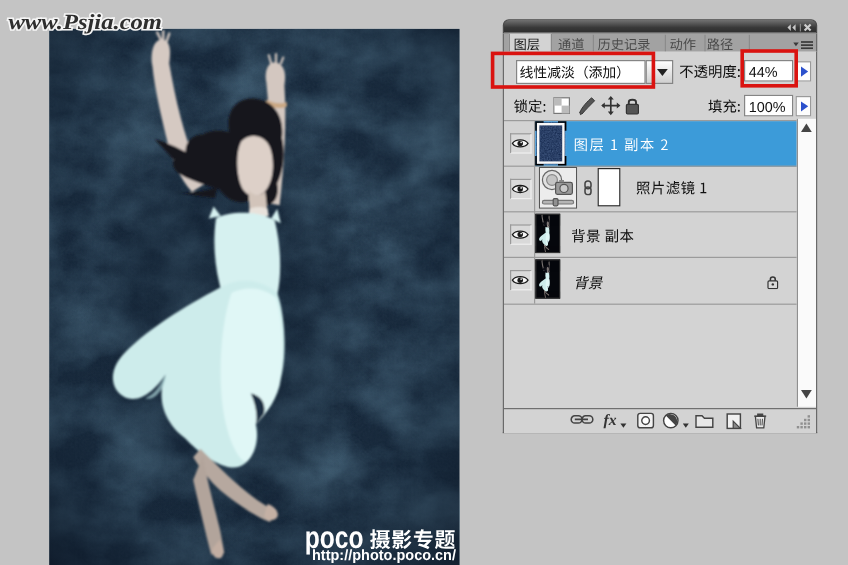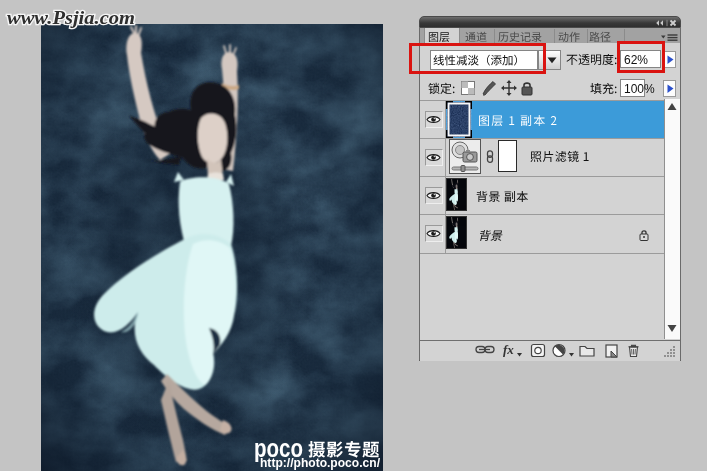--- a/index.html
+++ b/index.html
@@ -125,21 +125,21 @@
 <svg style="position:absolute;left:13.5px;top:37.2px;overflow:visible" width="2" height="2">
         <path transform="translate(0,11.5)" d="M0.6 -0.6 0.8 0.2C1.9 -0.1 3.2 -0.5 4.6 -0.9L4.5 -1.7C3.0 -1.3 1.6 -0.9 0.6 -0.6ZM8.1 -9.0C8.7 -8.7 9.4 -8.2 9.8 -7.9L10.3 -8.5C9.9 -8.8 9.2 -9.2 8.6 -9.5ZM0.8 -4.9C1.0 -4.9 1.3 -5.0 2.7 -5.2C2.2 -4.5 1.7 -3.9 1.5 -3.6C1.1 -3.2 0.9 -2.9 0.6 -2.9C0.7 -2.7 0.9 -2.3 0.9 -2.1C1.1 -2.2 1.5 -2.3 4.4 -2.9C4.4 -3.1 4.4 -3.4 4.4 -3.7L2.1 -3.2C3.0 -4.3 3.9 -5.5 4.6 -6.8L3.9 -7.2C3.7 -6.8 3.4 -6.4 3.2 -6.0L1.7 -5.8C2.4 -6.8 3.1 -8.0 3.6 -9.2L2.7 -9.6C2.3 -8.2 1.4 -6.8 1.2 -6.4C0.9 -6.0 0.7 -5.7 0.5 -5.7C0.6 -5.5 0.8 -5.0 0.8 -4.9ZM10.2 -4.0C9.7 -3.3 9.1 -2.6 8.4 -2.0C8.2 -2.7 8.0 -3.4 7.9 -4.2L10.8 -4.8L10.7 -5.5L7.8 -5.0C7.8 -5.5 7.7 -6.0 7.7 -6.5L10.5 -6.9L10.4 -7.7L7.6 -7.3C7.6 -8.1 7.6 -8.9 7.6 -9.7H6.7C6.7 -8.8 6.8 -8.0 6.8 -7.2L5.0 -6.9L5.1 -6.1L6.8 -6.4C6.9 -5.9 6.9 -5.3 7.0 -4.8L4.7 -4.4L4.9 -3.6L7.1 -4.1C7.2 -3.1 7.4 -2.2 7.7 -1.5C6.7 -0.9 5.6 -0.4 4.4 0.0C4.6 0.2 4.8 0.5 4.9 0.7C6.0 0.3 7.0 -0.2 7.9 -0.8C8.4 0.3 9.0 0.9 9.9 0.9C10.6 0.9 10.9 0.5 11.1 -0.8C10.9 -0.9 10.6 -1.0 10.4 -1.2C10.4 -0.2 10.3 0.0 9.9 0.0C9.4 0.0 9.0 -0.4 8.7 -1.3C9.6 -2.0 10.3 -2.8 10.9 -3.7Z M13.5 -9.7V0.9H14.3V-9.7ZM12.4 -7.5C12.3 -6.5 12.1 -5.3 11.8 -4.5L12.5 -4.3C12.8 -5.1 13.0 -6.4 13.1 -7.4ZM14.4 -7.5C14.8 -6.9 15.1 -6.1 15.2 -5.6L15.9 -5.9C15.7 -6.4 15.4 -7.2 15.0 -7.8ZM15.3 -0.3V0.5H22.4V-0.3H19.5V-3.2H21.9V-4.0H19.5V-6.4H22.1V-7.2H19.5V-9.6H18.6V-7.2H17.2C17.4 -7.8 17.5 -8.4 17.6 -9.0L16.8 -9.1C16.5 -7.6 16.1 -6.0 15.4 -5.0C15.6 -4.9 16.0 -4.7 16.2 -4.6C16.5 -5.1 16.7 -5.7 17.0 -6.4H18.6V-4.0H16.2V-3.2H18.6V-0.3Z M31.8 -9.2C32.3 -8.8 32.9 -8.3 33.2 -7.9L33.8 -8.3C33.5 -8.7 32.8 -9.3 32.3 -9.6ZM27.6 -6.1V-5.4H30.5V-6.1ZM23.6 -8.8C24.1 -8.0 24.7 -6.9 25.0 -6.2L25.7 -6.5C25.4 -7.2 24.8 -8.3 24.2 -9.1ZM23.4 -0.0 24.2 0.3C24.7 -0.8 25.3 -2.3 25.7 -3.6L25.0 -4.0C24.6 -2.6 23.9 -1.0 23.4 -0.0ZM27.7 -4.5V-0.7H28.4V-1.3H30.4V-4.5ZM28.4 -3.8H29.8V-2.0H28.4ZM30.7 -9.6 30.7 -7.8H26.4V-4.7C26.4 -3.1 26.3 -1.0 25.3 0.5C25.4 0.6 25.8 0.8 25.9 1.0C27.0 -0.6 27.2 -3.0 27.2 -4.7V-7.0H30.8C30.9 -5.1 31.1 -3.3 31.3 -2.0C30.7 -1.1 29.9 -0.3 29.0 0.3C29.1 0.4 29.4 0.7 29.5 0.9C30.3 0.3 31.0 -0.3 31.6 -1.1C31.9 0.2 32.4 0.9 33.1 0.9C33.5 1.0 33.9 0.4 34.2 -1.4C34.0 -1.5 33.7 -1.7 33.6 -1.8C33.5 -0.7 33.3 -0.0 33.1 -0.0C32.7 -0.1 32.4 -0.8 32.1 -1.9C32.8 -3.0 33.4 -4.4 33.8 -5.9L33.0 -6.1C32.7 -4.9 32.4 -3.9 31.9 -3.0C31.8 -4.2 31.6 -5.5 31.5 -7.0H33.9V-7.8H31.5C31.5 -8.4 31.4 -9.0 31.4 -9.6Z M39.4 -8.9C39.2 -8.2 38.8 -7.4 38.3 -6.9L39.1 -6.6C39.5 -7.1 39.9 -8.0 40.1 -8.7ZM39.2 -3.9C39.0 -3.1 38.6 -2.2 38.2 -1.7L38.9 -1.3C39.4 -1.9 39.8 -2.9 40.0 -3.7ZM44.1 -8.9C43.8 -8.3 43.3 -7.5 42.8 -6.9L43.5 -6.6C44.0 -7.2 44.5 -7.9 44.9 -8.6ZM44.2 -4.0C43.9 -3.3 43.3 -2.4 42.9 -1.8L43.6 -1.5C44.0 -2.0 44.6 -2.9 45.1 -3.7ZM35.5 -8.9C36.2 -8.5 37.1 -7.9 37.5 -7.5L38.1 -8.2C37.7 -8.6 36.8 -9.1 36.1 -9.5ZM34.9 -5.8C35.6 -5.4 36.5 -4.9 36.9 -4.5L37.5 -5.1C37.0 -5.5 36.2 -6.0 35.5 -6.4ZM35.2 0.1 36.0 0.7C36.6 -0.4 37.3 -1.8 37.8 -3.0L37.1 -3.5C36.6 -2.3 35.8 -0.8 35.2 0.1ZM41.3 -9.7C41.3 -6.8 41.0 -5.6 38.1 -4.9C38.3 -4.8 38.5 -4.4 38.6 -4.2C40.3 -4.6 41.2 -5.3 41.7 -6.3C42.8 -5.7 44.1 -4.9 44.8 -4.3L45.3 -5.0C44.6 -5.6 43.1 -6.4 41.9 -7.0C42.1 -7.8 42.2 -8.6 42.2 -9.7ZM41.3 -4.9C41.2 -1.8 40.8 -0.5 37.6 0.2C37.8 0.4 38.0 0.7 38.1 0.9C40.3 0.4 41.3 -0.4 41.7 -1.8C42.3 -0.4 43.4 0.5 45.1 0.9C45.2 0.7 45.5 0.3 45.6 0.1C43.6 -0.2 42.5 -1.4 42.0 -3.2C42.1 -3.7 42.1 -4.3 42.1 -4.9Z M54.0 -4.4C54.0 -2.1 54.9 -0.3 56.3 1.1L57.0 0.7C55.6 -0.6 54.8 -2.3 54.8 -4.4C54.8 -6.4 55.6 -8.1 57.0 -9.5L56.3 -9.8C54.9 -8.4 54.0 -6.6 54.0 -4.4Z M62.2 -3.3C61.9 -2.4 61.4 -1.4 60.7 -0.9L61.4 -0.4C62.1 -1.1 62.6 -2.1 62.9 -3.1ZM64.9 -2.9C65.2 -2.2 65.6 -1.1 65.7 -0.5L66.4 -0.7C66.2 -1.4 65.9 -2.4 65.5 -3.1ZM66.3 -3.2C67.0 -2.4 67.7 -1.1 67.9 -0.4L68.7 -0.7C68.4 -1.5 67.7 -2.7 67.0 -3.6ZM63.6 -4.6V-0.0C63.6 0.1 63.6 0.1 63.4 0.1C63.3 0.1 62.8 0.2 62.2 0.1C62.3 0.4 62.4 0.7 62.4 0.9C63.2 0.9 63.7 0.9 64.0 0.8C64.3 0.7 64.4 0.4 64.4 -0.0V-4.6ZM58.5 -8.9C59.1 -8.6 59.9 -8.1 60.3 -7.7L60.8 -8.4C60.4 -8.8 59.6 -9.2 59.0 -9.6ZM57.9 -5.8C58.6 -5.5 59.5 -5.0 59.9 -4.7L60.4 -5.4C59.9 -5.7 59.1 -6.2 58.4 -6.5ZM58.2 0.3 59.0 0.8C59.5 -0.3 60.0 -1.6 60.5 -2.7L59.8 -3.2C59.3 -2.0 58.6 -0.6 58.2 0.3ZM61.3 -9.0V-8.2H63.8C63.7 -7.7 63.5 -7.2 63.3 -6.7H60.7V-5.8H62.9C62.3 -4.9 61.5 -4.1 60.4 -3.6C60.6 -3.4 60.8 -3.1 61.0 -2.9C62.3 -3.6 63.2 -4.6 63.8 -5.8H65.3C65.9 -4.7 67.0 -3.6 68.1 -3.1C68.2 -3.3 68.5 -3.6 68.7 -3.8C67.7 -4.2 66.8 -5.0 66.2 -5.8H68.5V-6.7H64.2C64.4 -7.2 64.6 -7.7 64.7 -8.2H68.1V-9.0Z M75.6 -8.2V0.7H76.4V-0.1H78.6V0.7H79.5V-8.2ZM76.4 -0.9V-7.4H78.6V-0.9ZM71.2 -9.5 71.2 -7.5H69.6V-6.6H71.2C71.1 -3.7 70.8 -1.2 69.3 0.3C69.5 0.5 69.9 0.7 70.0 0.9C71.5 -0.8 71.9 -3.5 72.0 -6.6H73.8C73.7 -2.2 73.6 -0.6 73.4 -0.3C73.3 -0.1 73.1 -0.1 73.0 -0.1C72.8 -0.1 72.3 -0.1 71.7 -0.2C71.9 0.1 72.0 0.4 72.0 0.7C72.5 0.7 73.0 0.7 73.3 0.7C73.7 0.7 73.9 0.6 74.1 0.3C74.5 -0.2 74.5 -1.9 74.6 -7.0C74.6 -7.2 74.6 -7.5 74.6 -7.5H72.1L72.1 -9.5Z M84.0 -4.4C84.0 -6.6 83.1 -8.4 81.7 -9.8L81.0 -9.5C82.4 -8.1 83.2 -6.4 83.2 -4.4C83.2 -2.3 82.4 -0.6 81.0 0.7L81.7 1.1C83.1 -0.3 84.0 -2.1 84.0 -4.4Z" fill="#111"></path>
       </svg>
 <div class="abs" style="left:119px;top:34px;width:23px;height:20px;background:linear-gradient(#fefefe,#cfcfcf);border:1px solid #858585;box-sizing:border-box"></div>
 <svg class="abs" style="left:128px;top:41px" width="10" height="7">
         <path d="M0.5,0.5 L9.5,0.5 L5,6.3 Z" fill="#222"></path>
       </svg>
 <svg style="position:absolute;left:147px;top:36px;overflow:visible" width="2" height="2">
         <path transform="translate(0,12)" d="M6.7 -5.7C8.1 -4.8 9.9 -3.4 10.8 -2.4L11.5 -3.1C10.6 -4.1 8.8 -5.4 7.4 -6.3ZM0.8 -9.2V-8.3H6.2C5.0 -6.3 2.9 -4.2 0.5 -3.1C0.7 -2.9 1.0 -2.5 1.1 -2.3C2.8 -3.1 4.3 -4.4 5.5 -5.8V0.9H6.5V-7.0C6.8 -7.4 7.1 -7.9 7.3 -8.3H11.2V-9.2Z M12.7 -9.2C13.4 -8.6 14.2 -7.8 14.6 -7.2L15.3 -7.7C15.0 -8.3 14.1 -9.1 13.4 -9.7ZM22.2 -9.9C20.8 -9.6 18.2 -9.4 16.1 -9.3C16.1 -9.1 16.2 -8.8 16.3 -8.6C17.2 -8.7 18.1 -8.7 19.1 -8.8V-7.9H15.8V-7.2H18.6C17.8 -6.3 16.5 -5.5 15.4 -5.2C15.6 -5.0 15.8 -4.7 15.9 -4.5C17.1 -5.0 18.3 -5.8 19.1 -6.7V-5.1H20.0V-6.8C20.8 -5.8 22.0 -5.0 23.1 -4.6C23.2 -4.8 23.4 -5.1 23.6 -5.2C22.5 -5.6 21.3 -6.3 20.5 -7.2H23.4V-7.9H20.0V-8.9C21.0 -9.0 22.0 -9.1 22.8 -9.3ZM16.7 -4.8V-4.1H18.1C17.9 -2.8 17.4 -1.9 15.7 -1.4C15.9 -1.2 16.1 -0.9 16.2 -0.7C18.1 -1.4 18.7 -2.5 18.9 -4.1H20.4C20.3 -3.7 20.2 -3.4 20.1 -3.1H22.1C22.0 -2.2 21.9 -1.8 21.8 -1.6C21.7 -1.5 21.6 -1.5 21.4 -1.5C21.2 -1.5 20.6 -1.5 20.0 -1.6C20.1 -1.4 20.2 -1.1 20.2 -0.9C20.8 -0.8 21.4 -0.8 21.7 -0.9C22.0 -0.9 22.2 -0.9 22.4 -1.1C22.7 -1.4 22.8 -2.0 23.0 -3.4C23.0 -3.5 23.0 -3.7 23.0 -3.7H21.1L21.3 -4.8ZM15.0 -5.5H12.7V-4.6H14.1V-1.0C13.6 -0.8 13.1 -0.3 12.5 0.2L13.1 1.0C13.8 0.2 14.5 -0.4 14.9 -0.4C15.2 -0.4 15.6 -0.1 16.0 0.2C16.8 0.7 17.8 0.8 19.2 0.8C20.4 0.8 22.4 0.8 23.3 0.7C23.4 0.4 23.5 -0.0 23.6 -0.2C22.4 -0.1 20.6 -0.0 19.2 -0.0C17.9 -0.0 16.9 -0.1 16.2 -0.6C15.6 -0.9 15.3 -1.2 15.0 -1.2Z M28.1 -5.4V-3.0H25.8V-5.4ZM28.1 -6.2H25.8V-8.5H28.1ZM25.0 -9.3V-1.1H25.8V-2.2H28.9V-9.3ZM34.2 -8.7V-6.6H30.9V-8.7ZM30.0 -9.6V-5.3C30.0 -3.4 29.8 -1.1 27.8 0.4C28.0 0.6 28.3 0.9 28.4 1.0C29.8 -0.0 30.4 -1.5 30.7 -2.9H34.2V-0.2C34.2 -0.0 34.2 0.1 33.9 0.1C33.7 0.1 33.0 0.1 32.2 0.0C32.3 0.3 32.5 0.7 32.5 0.9C33.6 0.9 34.2 0.9 34.6 0.8C35.0 0.6 35.1 0.3 35.1 -0.2V-9.6ZM34.2 -5.8V-3.7H30.8C30.9 -4.2 30.9 -4.8 30.9 -5.3V-5.8Z M40.6 -7.7V-6.7H38.7V-5.9H40.6V-3.9H45.3V-5.9H47.2V-6.7H45.3V-7.7H44.4V-6.7H41.5V-7.7ZM44.4 -5.9V-4.7H41.5V-5.9ZM45.1 -2.4C44.6 -1.8 43.8 -1.3 42.9 -0.9C42.1 -1.3 41.4 -1.8 40.9 -2.4ZM38.9 -3.2V-2.4H40.4L40.0 -2.3C40.5 -1.6 41.2 -1.0 42.0 -0.6C40.8 -0.2 39.6 0.0 38.3 0.1C38.4 0.3 38.6 0.7 38.7 0.9C40.2 0.7 41.6 0.4 42.9 -0.1C44.1 0.4 45.5 0.8 47.0 1.0C47.1 0.7 47.4 0.4 47.5 0.2C46.2 0.1 45.0 -0.2 43.9 -0.6C45.0 -1.1 45.9 -1.9 46.4 -2.9L45.8 -3.2L45.7 -3.2ZM41.7 -9.9C41.8 -9.6 42.0 -9.2 42.2 -8.9H37.5V-5.6C37.5 -3.8 37.4 -1.3 36.4 0.6C36.7 0.6 37.1 0.8 37.2 1.0C38.3 -0.9 38.4 -3.7 38.4 -5.6V-8.0H47.4V-8.9H43.2C43.0 -9.3 42.8 -9.8 42.6 -10.1Z M49.7 -4.7C50.1 -4.7 50.5 -5.0 50.5 -5.5C50.5 -6.0 50.1 -6.4 49.7 -6.4C49.2 -6.4 48.9 -6.0 48.9 -5.5C48.9 -5.0 49.2 -4.7 49.7 -4.7ZM49.7 0.2C50.1 0.2 50.5 -0.2 50.5 -0.7C50.5 -1.2 50.1 -1.5 49.7 -1.5C49.2 -1.5 48.9 -1.2 48.9 -0.7C48.9 -0.2 49.2 0.2 49.7 0.2Z" fill="#111"></path>
       </svg>
-<div class="inbox" style="left:201px;top:34px;width:41px;height:18px;font-size:12px;color:#111;padding:2px 0 0 3px">62%</div>
+<div class="inbox" style="left:201px;top:34px;width:41px;height:18px;font-size:12px;color:#111;padding:2px 0 0 3px">44%</div>
 <div class="abs" style="left:244px;top:35px;width:13px;height:17px;background:#fdfdfd;border:1px solid #9a9a9a;box-sizing:border-box"></div>
 <svg class="abs" style="left:248px;top:39px" width="7" height="10">
         <path d="M0.5,0.5 L6.5,4.5 L0.5,9 Z" fill="#2b50cc"></path>
       </svg>
 <svg style="position:absolute;left:8.5px;top:65px;overflow:visible" width="2" height="2">
         <path transform="translate(0,12)" d="M7.7 -5.4V-3.3C7.7 -2.1 7.4 -0.6 4.4 0.3C4.6 0.5 4.9 0.8 5.0 1.0C8.1 -0.1 8.5 -1.8 8.5 -3.3V-5.4ZM8.1 -0.7C9.1 -0.2 10.4 0.5 11.0 0.9L11.6 0.3C10.9 -0.2 9.6 -0.8 8.6 -1.3ZM5.3 -9.3C5.8 -8.7 6.2 -7.8 6.4 -7.2L7.2 -7.6C6.9 -8.2 6.5 -9.0 6.0 -9.7ZM10.3 -9.6C10.0 -9.0 9.5 -8.0 9.1 -7.5L9.8 -7.2C10.2 -7.8 10.7 -8.6 11.1 -9.3ZM2.1 -10.0C1.8 -8.9 1.1 -7.8 0.4 -7.1C0.5 -6.9 0.8 -6.5 0.9 -6.3C1.3 -6.8 1.7 -7.3 2.0 -7.9H5.0V-8.7H2.5C2.7 -9.1 2.8 -9.4 2.9 -9.8ZM0.8 -4.1V-3.3H2.4V-1.0C2.4 -0.4 1.9 0.1 1.7 0.3C1.8 0.4 2.1 0.7 2.2 0.9C2.4 0.7 2.8 0.5 4.9 -0.7C4.9 -0.9 4.8 -1.2 4.7 -1.5L3.3 -0.7V-3.3H4.9V-4.1H3.3V-5.7H4.7V-6.6H1.3V-5.7H2.4V-4.1ZM7.7 -10.2V-6.9H5.5V-1.2H6.4V-6.0H9.9V-1.3H10.8V-6.9H8.6V-10.2Z M14.7 -4.5C14.4 -2.4 13.8 -0.6 12.4 0.4C12.6 0.5 13.0 0.8 13.2 1.0C14.0 0.3 14.5 -0.6 15.0 -1.7C16.1 0.3 17.9 0.8 20.4 0.8H23.2C23.2 0.5 23.4 0.1 23.5 -0.1C22.9 -0.1 20.9 -0.1 20.4 -0.1C19.7 -0.1 19.1 -0.2 18.5 -0.3V-2.7H22.0V-3.5H18.5V-5.5H21.5V-6.4H14.5V-5.5H17.5V-0.5C16.5 -0.9 15.8 -1.6 15.3 -2.9C15.4 -3.4 15.5 -3.9 15.6 -4.4ZM17.1 -9.9C17.3 -9.6 17.5 -9.1 17.7 -8.7H13.0V-6.1H13.9V-7.9H22.1V-6.1H23.0V-8.7H18.7C18.6 -9.1 18.3 -9.7 18.0 -10.2Z M25.7 -4.7C26.1 -4.7 26.5 -5.0 26.5 -5.5C26.5 -6.0 26.1 -6.4 25.7 -6.4C25.2 -6.4 24.9 -6.0 24.9 -5.5C24.9 -5.0 25.2 -4.7 25.7 -4.7ZM25.7 0.2C26.1 0.2 26.5 -0.2 26.5 -0.7C26.5 -1.2 26.1 -1.5 25.7 -1.5C25.2 -1.5 24.9 -1.2 24.9 -0.7C24.9 -0.2 25.2 0.2 25.7 0.2Z" fill="#111"></path>
       </svg>
 <svg class="abs" style="left:42px;top:64px" width="96" height="17" viewBox="0 0 96 17">
 <g>
 <rect x="0.5" y="1.5" width="13" height="13" fill="#fff" stroke="#777"></rect>
@@ -155,21 +155,21 @@
 <path d="M8,0 L10.5,3 L5.5,3 Z M8,16 L10.5,13 L5.5,13 Z M0,8 L3,5.5 L3,10.5 Z M16,8 L13,5.5 L13,10.5 Z" stroke="none"></path>
 </g>
 <g transform="translate(60,0)">
 <rect x="1" y="7" width="10" height="8" rx="1" fill="#555" stroke="#333"></rect>
 <path d="M3,7 L3,5 C3,2.5 9,2.5 9,5 L9,7" fill="none" stroke="#333" stroke-width="1.6"></path>
 </g>
 </svg>
 <svg style="position:absolute;left:171px;top:65px;overflow:visible" width="2" height="2">
         <path transform="translate(0,12)" d="M8.4 -0.7C9.2 -0.2 10.2 0.5 10.8 1.0L11.4 0.3C10.8 -0.1 9.8 -0.8 9.0 -1.3ZM6.4 -1.3C5.9 -0.7 4.7 -0.1 3.8 0.3C4.0 0.5 4.3 0.8 4.4 1.0C5.3 0.5 6.4 -0.1 7.2 -0.8ZM7.3 -10.1C7.3 -9.7 7.2 -9.4 7.2 -9.0H4.5V-8.2H7.0L6.9 -7.4H5.1V-2.1H4.0V-1.3H11.5V-2.1H10.4V-7.4H7.7L7.9 -8.2H11.2V-9.0H8.1L8.3 -10.0ZM5.9 -2.1V-2.9H9.6V-2.1ZM5.9 -5.5H9.6V-4.8H5.9ZM5.9 -6.0V-6.8H9.6V-6.0ZM5.9 -4.2H9.6V-3.5H5.9ZM0.4 -1.6 0.7 -0.7C1.7 -1.1 2.9 -1.6 4.1 -2.1L4.0 -3.0L2.7 -2.5V-6.3H4.1V-7.2H2.7V-9.9H1.8V-7.2H0.5V-6.3H1.8V-2.1C1.3 -1.9 0.8 -1.8 0.4 -1.6Z M13.8 -3.7C14.1 -3.8 14.4 -3.8 16.1 -3.9C15.9 -1.8 15.3 -0.5 12.7 0.2C12.9 0.4 13.1 0.7 13.2 1.0C16.2 0.1 16.8 -1.5 17.1 -4.0L18.9 -4.1V-0.6C18.9 0.4 19.2 0.7 20.3 0.7C20.5 0.7 21.9 0.7 22.1 0.7C23.1 0.7 23.4 0.2 23.5 -1.7C23.2 -1.8 22.8 -1.9 22.6 -2.1C22.6 -0.5 22.5 -0.2 22.0 -0.2C21.7 -0.2 20.6 -0.2 20.4 -0.2C19.9 -0.2 19.8 -0.3 19.8 -0.6V-4.1L21.5 -4.2C21.8 -3.9 22.0 -3.6 22.2 -3.4L23.0 -3.9C22.4 -4.8 21.0 -6.0 19.9 -6.9L19.2 -6.4C19.7 -6.0 20.2 -5.5 20.8 -5.0L15.1 -4.7C15.9 -5.5 16.6 -6.3 17.3 -7.3H23.2V-8.2H12.8V-7.3H16.1C15.4 -6.3 14.6 -5.4 14.3 -5.2C14.0 -4.9 13.7 -4.6 13.5 -4.6C13.6 -4.3 13.8 -3.9 13.8 -3.7ZM17.1 -9.9C17.5 -9.3 17.9 -8.6 18.1 -8.2L19.0 -8.5C18.8 -8.9 18.4 -9.6 18.0 -10.1Z M25.7 -4.7C26.1 -4.7 26.5 -5.0 26.5 -5.5C26.5 -6.0 26.1 -6.4 25.7 -6.4C25.2 -6.4 24.9 -6.0 24.9 -5.5C24.9 -5.0 25.2 -4.7 25.7 -4.7ZM25.7 0.2C26.1 0.2 26.5 -0.2 26.5 -0.7C26.5 -1.2 26.1 -1.5 25.7 -1.5C25.2 -1.5 24.9 -1.2 24.9 -0.7C24.9 -0.2 25.2 0.2 25.7 0.2Z" fill="#111"></path>
       </svg>
-<div class="inbox" style="left:201px;top:63px;width:25px;height:18px;font-size:12px;color:#111;padding:2px 0 0 3px">100%</div>
+<div class="inbox" style="left:201px;top:63px;width:41px;height:18px;font-size:12px;color:#111;padding:2px 0 0 3px">100%</div>
 <div class="abs" style="left:244px;top:64px;width:13px;height:17px;background:#fdfdfd;border:1px solid #9a9a9a;box-sizing:border-box"></div>
 <svg class="abs" style="left:248px;top:68px" width="7" height="10">
         <path d="M0.5,0.5 L6.5,4.5 L0.5,9 Z" fill="#2b50cc"></path>
       </svg>
 <div class="row" style="top:84px;height:38px;background:#d3d3d3">
         <div class="abs" style="left:25px;top:0;width:1px;height:38px;background:#9b9b9b"></div>
         <div class="abs" style="left:26px;top:0;width:218px;height:38px;background:#3c9bd9"></div>
       </div>
 <div class="row" style="top:122px;height:38px">
         <div class="abs" style="left:25px;top:0;width:1px;height:38px;background:#9b9b9b"></div>

